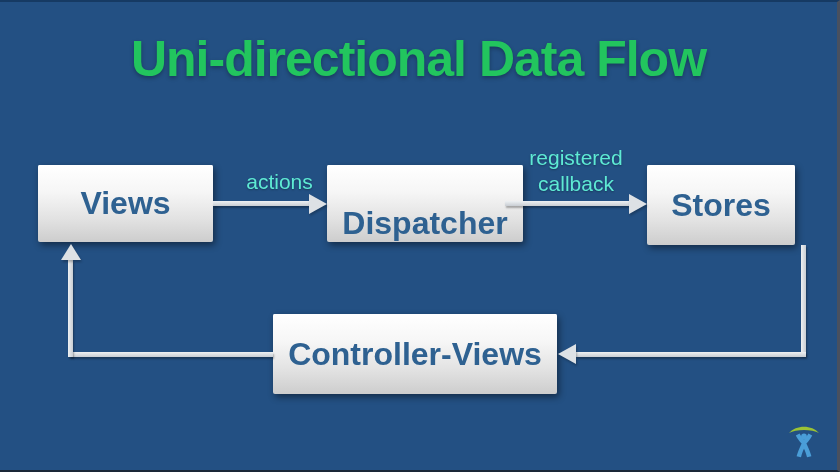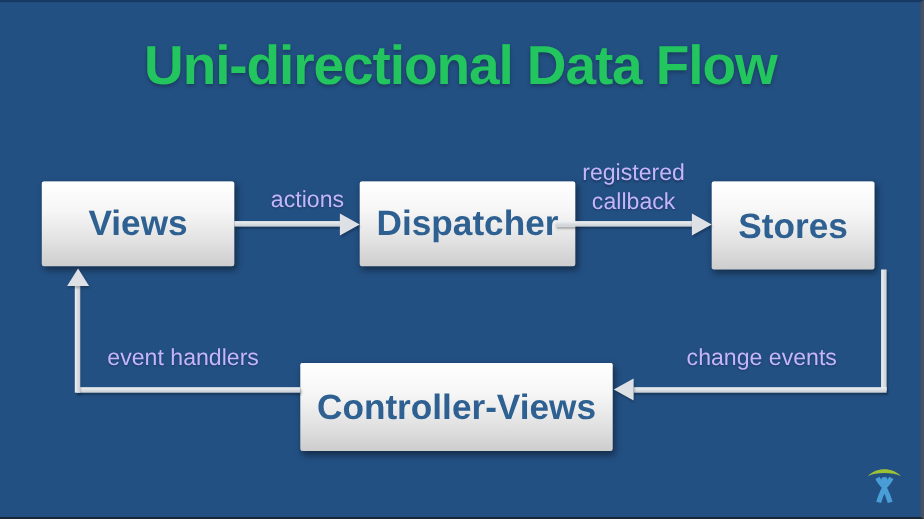--- a/index.html
+++ b/index.html
@@ -15,23 +15,23 @@
     text-shadow:0 2px 4px rgba(0,0,0,.3);
   }
   .node{
     position:absolute;display:flex;align-items:center;justify-content:center;
     background:linear-gradient(to bottom,#ffffff 0%,#f6f6f6 35%,#e2e2e2 70%,#cdcdcd 100%);
     border-radius:2px;
     box-shadow:2px 3px 7px rgba(0,0,0,.45), inset 0 1px 0 #ffffff;
     color:#2e6191;font-weight:bold;font-size:32px;
   }
   #node-views{left:38px;top:163px;width:175px;height:77px;}
-  #node-dispatcher{left:327px;top:163px;width:196px;height:77px;}
+  #node-dispatcher{left:327px;top:163px;width:196px;height:77px;align-items:flex-end;}
   #node-stores{left:647px;top:163px;width:148px;height:80px;}
-  #node-controller-views{left:273px;top:312px;width:284px;height:80px;margin-top:16px;}
+  #node-controller-views{left:273px;top:312px;width:284px;height:80px;}
 
   .bar{position:absolute;background:linear-gradient(to bottom,#eef1f3,#c8cdd3);
        box-shadow:1px 2px 2px rgba(0,0,0,.3);}
   .bar.v{background:linear-gradient(to right,#eef1f3,#c8cdd3);}
   .head{position:absolute;width:0;height:0;filter:drop-shadow(1px 2px 1px rgba(0,0,0,.25));}
 
   #edge-actions-line{left:213px;top:199px;width:98px;height:5px;}
   #edge-actions-head{left:309px;top:192px;border-top:10px solid transparent;
     border-bottom:10px solid transparent;border-left:18px solid #dde1e5;}
 
@@ -42,21 +42,21 @@
   #edge-change-vline{left:801px;top:243px;width:5px;height:110px;}
   #edge-change-hline{left:576px;top:350px;width:230px;height:5px;}
   #edge-change-head{left:558px;top:342px;border-top:10px solid transparent;
     border-bottom:10px solid transparent;border-right:18px solid #dde1e5;}
 
   #edge-event-hline{left:70px;top:350px;width:203px;height:5px;}
   #edge-event-vline{left:68px;top:258px;width:5px;height:97px;}
   #edge-event-head{left:61px;top:242px;border-left:10px solid transparent;
     border-right:10px solid transparent;border-bottom:16px solid #dde1e5;}
 
-  .edge-label{position:absolute;color:#c4b5fd;font-size:21px;text-align:center;
+  .edge-label{position:absolute;color:#5eead4;font-size:21px;text-align:center;
     text-shadow:0 1px 2px rgba(0,0,0,.3);}
   #label-actions{left:213px;top:168px;width:133px;}
   #label-registered{left:500px;top:143px;width:152px;line-height:26px;}
   #label-change{left:580px;top:312px;width:225px;}
   #label-event{left:60px;top:312px;width:213px;}
 
   #logo{position:absolute;left:785px;top:420px;width:38px;height:42px;}
 </style>
 </head>
 <body>
@@ -82,26 +82,24 @@
   <div class="head" id="edge-actions-head"></div>
   <div class="edge-label" id="label-actions">actions</div>
 
   <div class="bar" id="edge-registered-line"></div>
   <div class="head" id="edge-registered-head"></div>
   <div class="edge-label" id="label-registered">registered callback</div>
 
   <div class="bar v" id="edge-change-vline"></div>
   <div class="bar" id="edge-change-hline"></div>
   <div class="head" id="edge-change-head"></div>
-  <div class="edge-label" id="label-change">change events</div>
 
   <div class="bar" id="edge-event-hline"></div>
   <div class="bar v" id="edge-event-vline"></div>
   <div class="head" id="edge-event-head"></div>
-  <div class="edge-label" id="label-event">event handlers</div>
 
   <svg id="logo" viewBox="0 0 36 42" aria-hidden="true">
     <path d="M3 11 C10 2.5, 26 2.5, 33 11 C26 7, 10 7, 3 11 Z" fill="#9bc234"></path>
     <circle cx="18" cy="14.5" r="2.9" fill="#4a9ed8"></circle>
     <path d="M18 17.5
              C16.2 15.6 14.6 13.4 13.6 11.4
              L9.8 13.4
              C11.6 16.8 13.6 19.4 15.6 21.4
              C13.6 25.4 11.6 30.2 10.6 34.2
              L15 35.2

